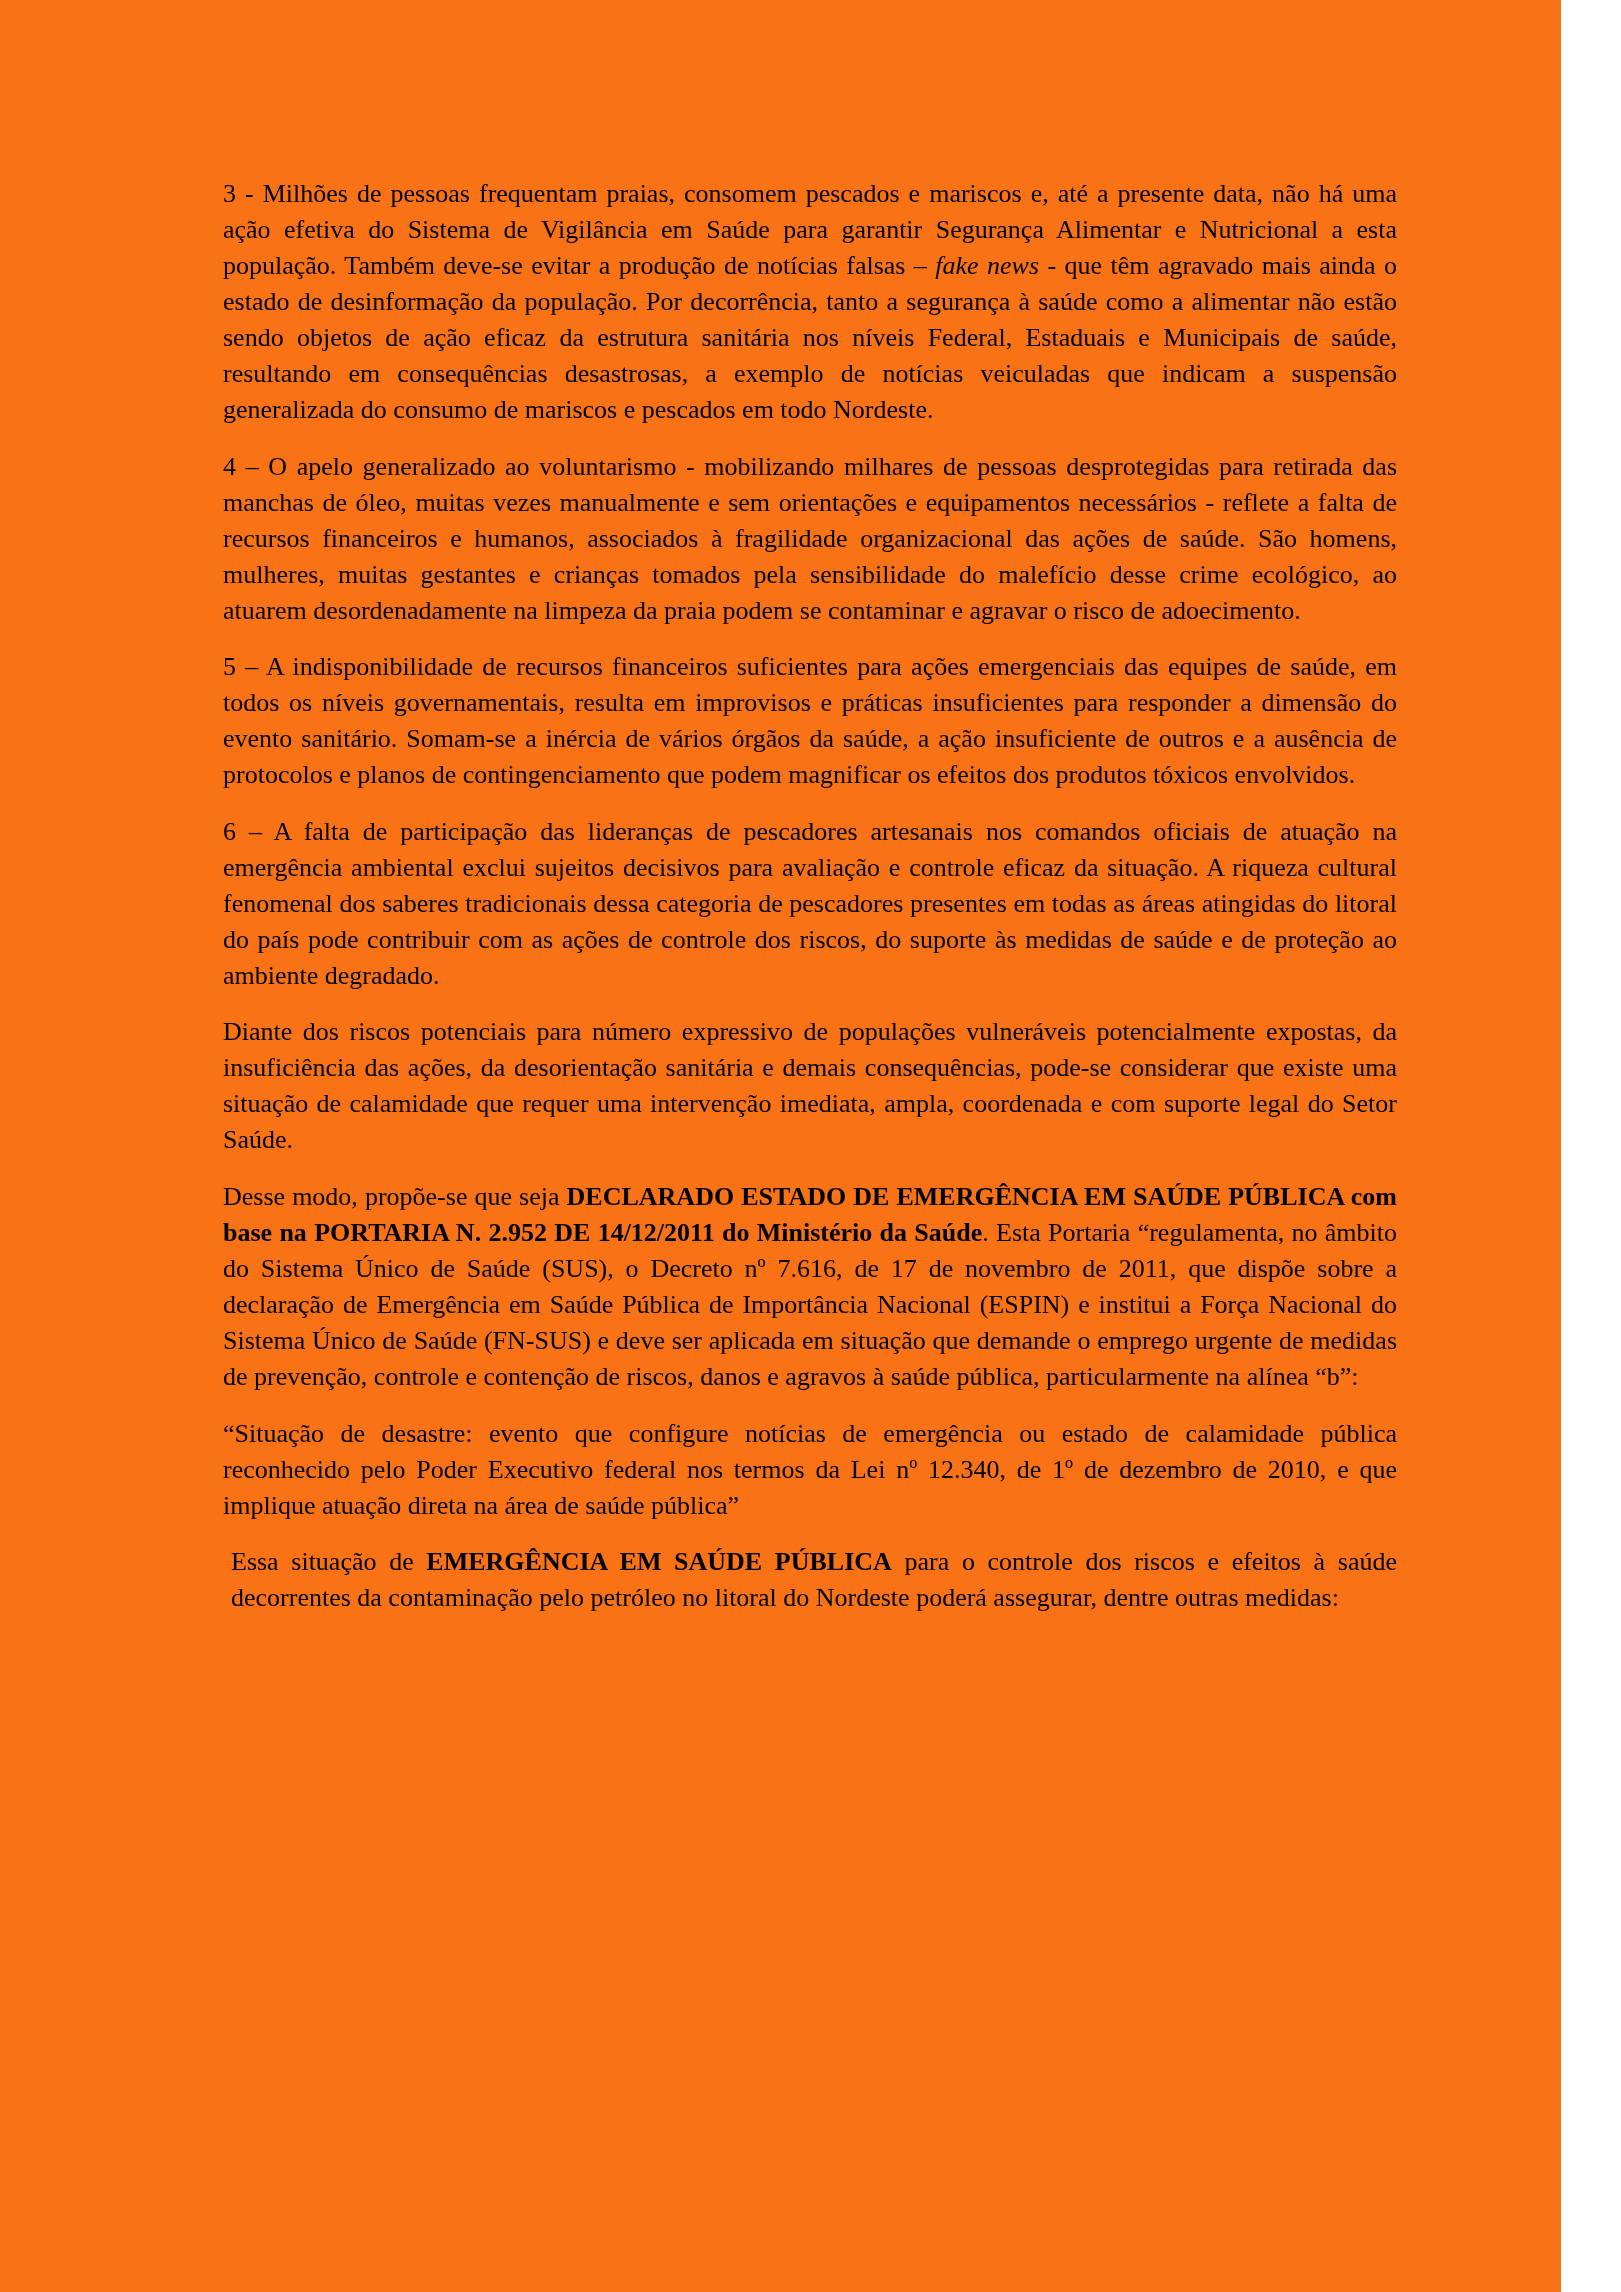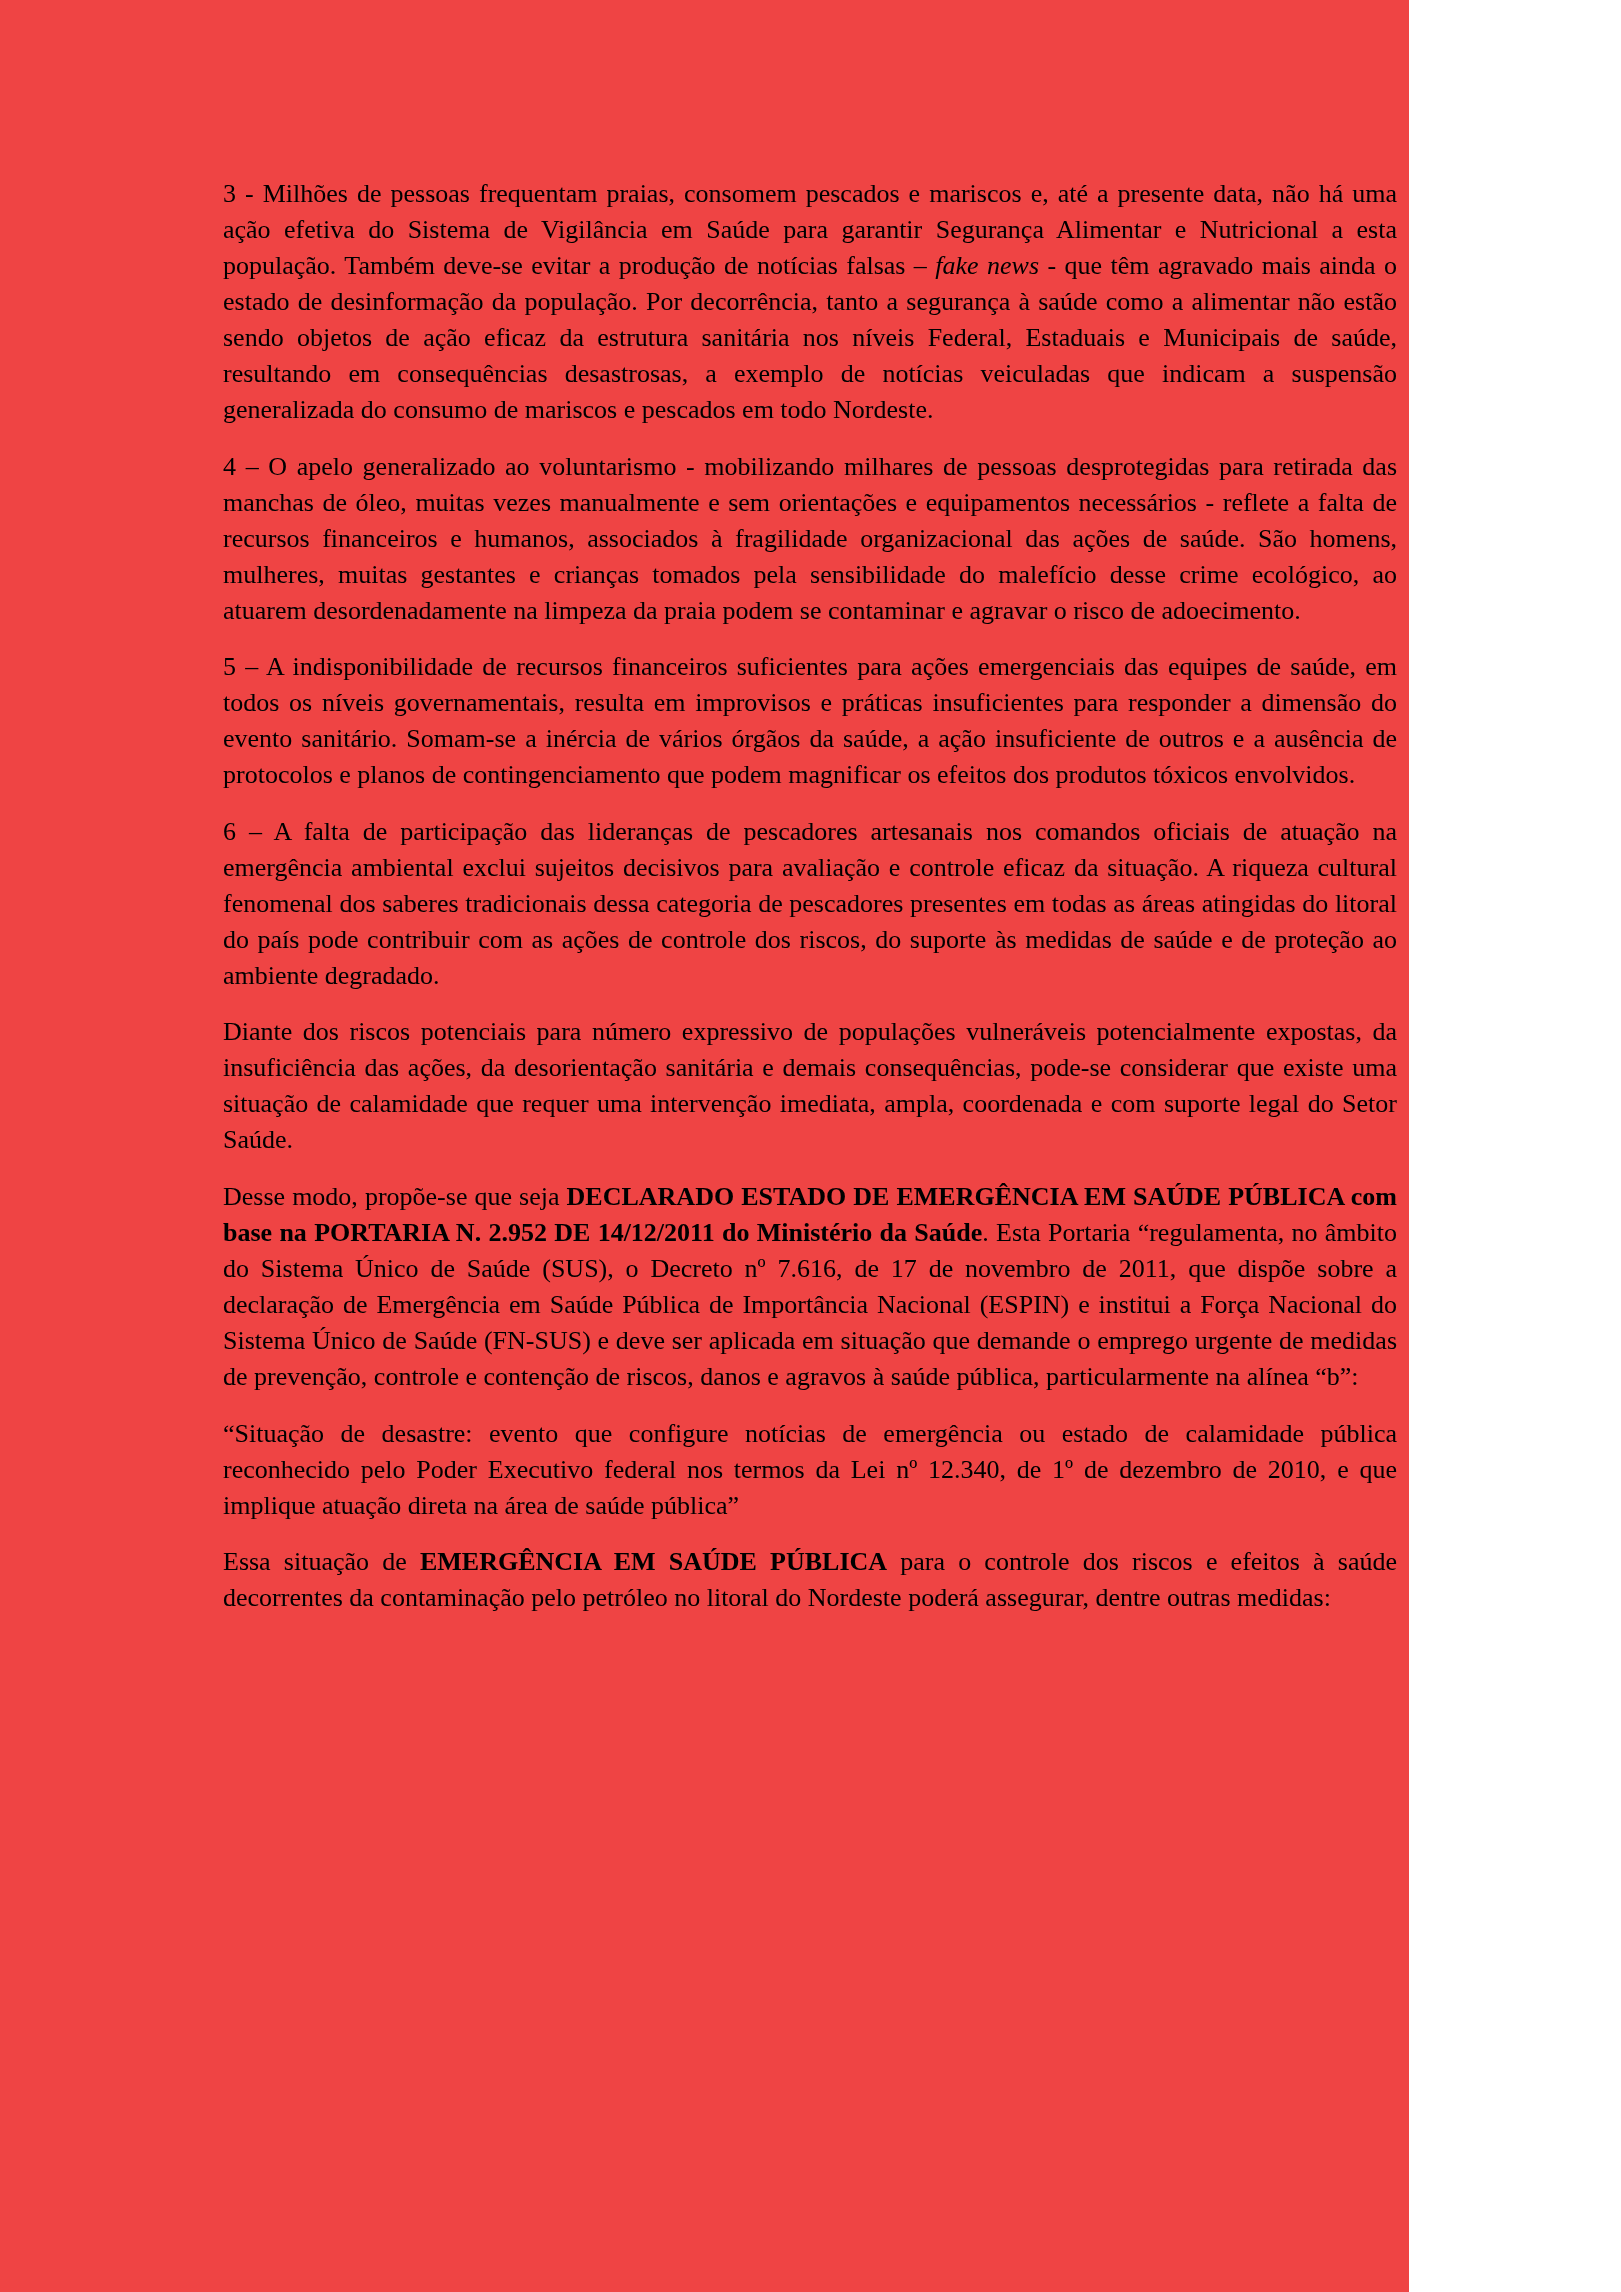--- a/index.html
+++ b/index.html
@@ -1,42 +1,43 @@
 <!DOCTYPE html>
 <html lang="pt-BR"><head>
 <meta charset="utf-8">
 <style>
   html, body {
     margin: 0;
     padding: 0;
     background: #ffffff;
   }
   .page {
-    width: 1409px;
+    width: 1561px;
     height: 2293px;
-    background: #ef4444;
+    background: #f97316;
     position: relative;
     box-sizing: border-box;
     padding: 176px 223px 118px 223px;
     font-family: "Liberation Serif", "DejaVu Serif", serif;
     color: #000000;
   }
   .doc-body {
     width: 1174px;
   }
   p.para {
     margin: 0 0 20.6px 0;
     font-size: 26px;
     line-height: 1.385;
     text-align: justify;
     text-justify: inter-word;
     hyphens: none;
   }
   p.para:last-child {
     margin-bottom: 0;
+    margin-left: 8px;
   }
   .bold {
     font-weight: bold;
   }
   .italic {
     font-style: italic;
   }
 </style>
 </head>
 <body>

